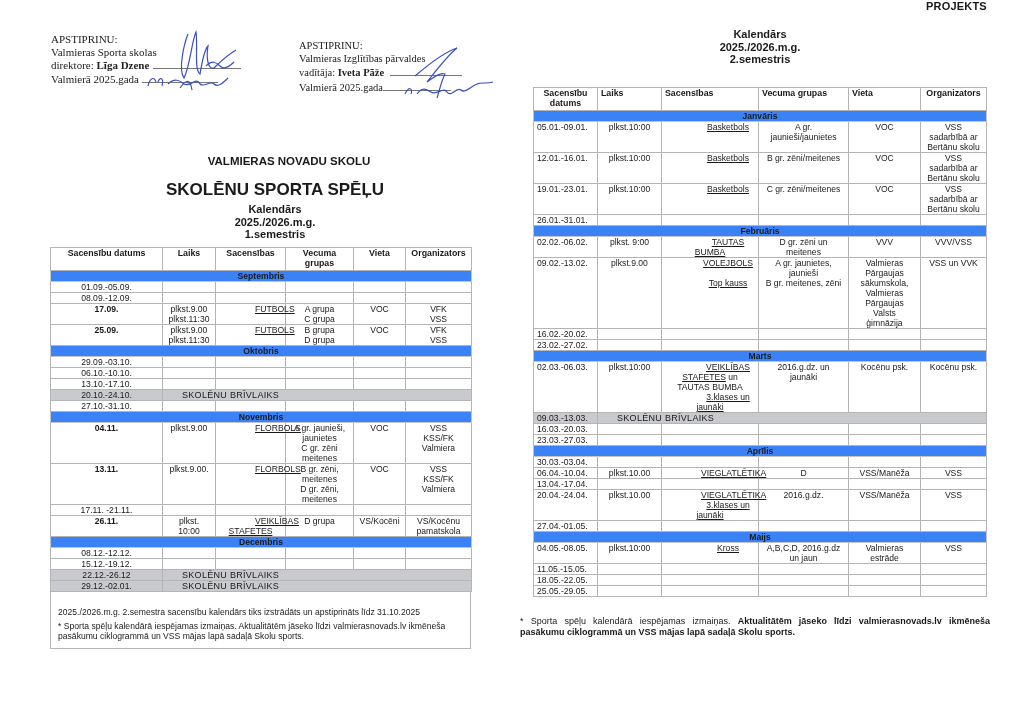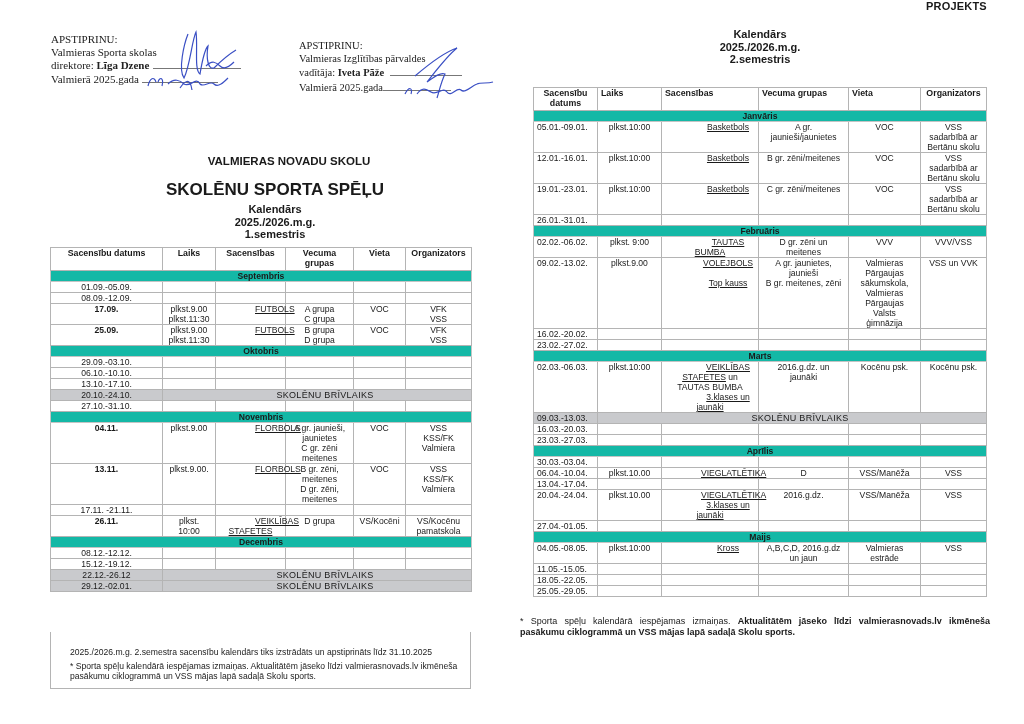--- a/index.html
+++ b/index.html
@@ -13,23 +13,23 @@
   .approval { font-family: "Liberation Serif", serif; font-size: 11px; line-height: 12.5px; color: #222; }
   .approval b { font-weight: bold; }
   .sig-line { display: inline-block; border-bottom: 1px solid #777; width: 76px; height: 10px; vertical-align: baseline; }
   .signature { position: absolute; }
   .projekts { font-weight: bold; font-size: 11px; letter-spacing: 0.2px; }
   .title { font-weight: bold; text-align: center; }
   
   table.cal { border-collapse: collapse; table-layout: fixed; font-size: 8.6px; line-height: 10px; }
   table.cal td, table.cal th { border: 1px solid #b4b4b4; padding: 0 3px; vertical-align: top; }
   table.cal th { font-weight: bold; background: #fff; font-size: 8.8px; }
-  tr.month td { background: #14b8a6; font-weight: bold; text-align: center; border-color: #c4c4c4; margin-top: 39px; }
+  tr.month td { background: #3b82f6; font-weight: bold; text-align: center; border-color: #c4c4c4; margin-top: 39px; }
   tr.holiday td { background: #c9cacd; }
-  tr.holiday td.hol-label { text-align: center; font-size: 9px; letter-spacing: 0.3px; padding-left: 19px; }
+  tr.holiday td.hol-label { font-size: 9px; letter-spacing: 0.3px; padding-left: 19px; }
   td.c { text-align: center; }
   td.date-bold { font-weight: bold; text-align: center; }
   .u { text-decoration: underline; margin-left: 36px; }
   #left-table td { height: 10px; }
   #left-table th, #right-table th { height: 22px; }
   #right-table td { height: 10px; }
   .left-notes-box { border: 1px solid #b4b4b4; border-top: none; }
   .notes { font-size: 8.6px; line-height: 10.5px; color: #222; }
   .right-notes { font-size: 9px; line-height: 11px; text-align: justify; }
   .right-notes b { font-weight: bold; }
@@ -227,21 +227,21 @@
         <tr class="holiday">
           <td class="c">22.12.-26.12</td>
           <td colspan="5" class="hol-label">SKOLĒNU BRĪVLAIKS</td>
         </tr>
         <tr class="holiday">
           <td class="c">29.12.-02.01.</td>
           <td colspan="5" class="hol-label">SKOLĒNU BRĪVLAIKS</td>
         </tr>
       </tbody>
   </table>
-  <div class="left-notes-box" style="padding:15px 3px 6px 19px;margin-top:40px;">
+  <div class="left-notes-box" style="padding:15px 3px 6px 7px;">
     <div class="notes" style="margin-bottom:3px;">2025./2026.m.g. 2.semestra sacensību kalendārs tiks izstrādāts un apstiprināts līdz 31.10.2025</div>
     <div class="notes">* Sporta spēļu kalendārā iespējamas izmaiņas. Aktualitātēm jāseko līdzi valmierasnovads.lv ikmēneša pasākumu ciklogrammā un VSS mājas lapā sadaļā Skolu sports.</div>
   </div>
 </div>
 
 <div class="abs title" style="left:680px; top:28px; width:160px; font-size:11px; line-height:12.5px;">
   <div>Kalendārs</div>
   <div>2025./2026.m.g.</div>
   <div>2.semestris</div>
 </div>

